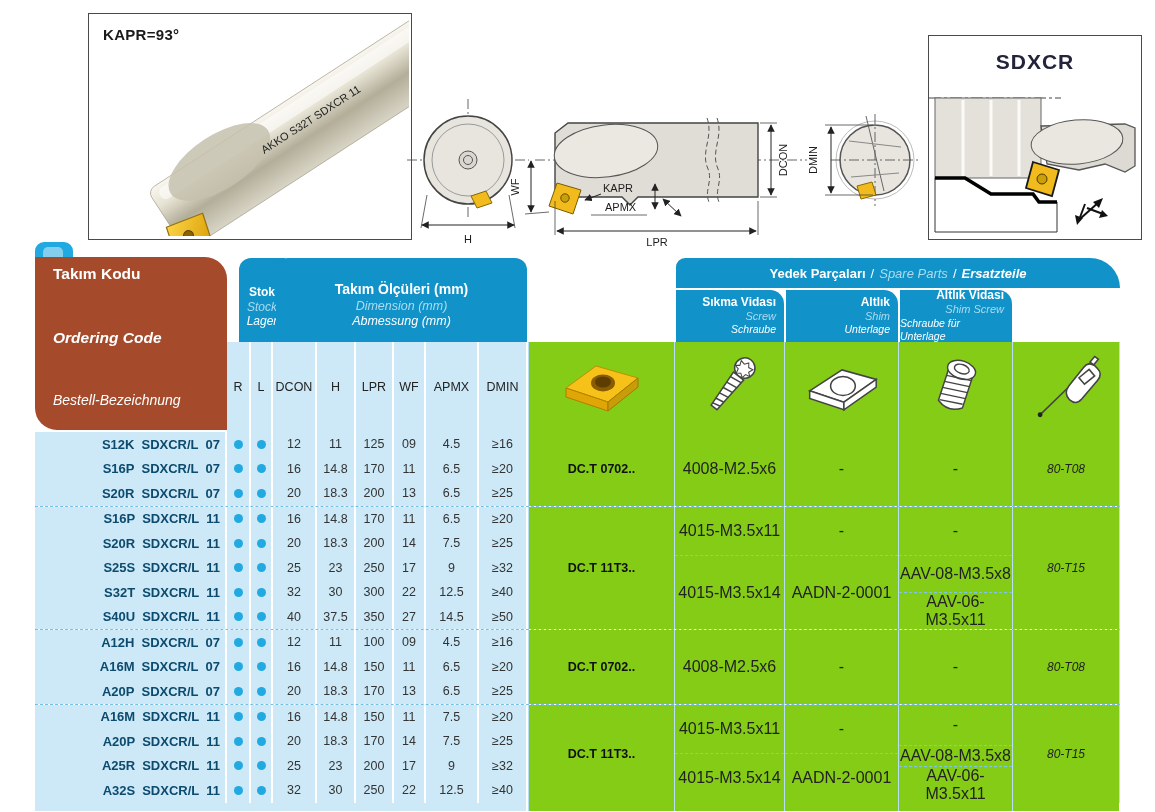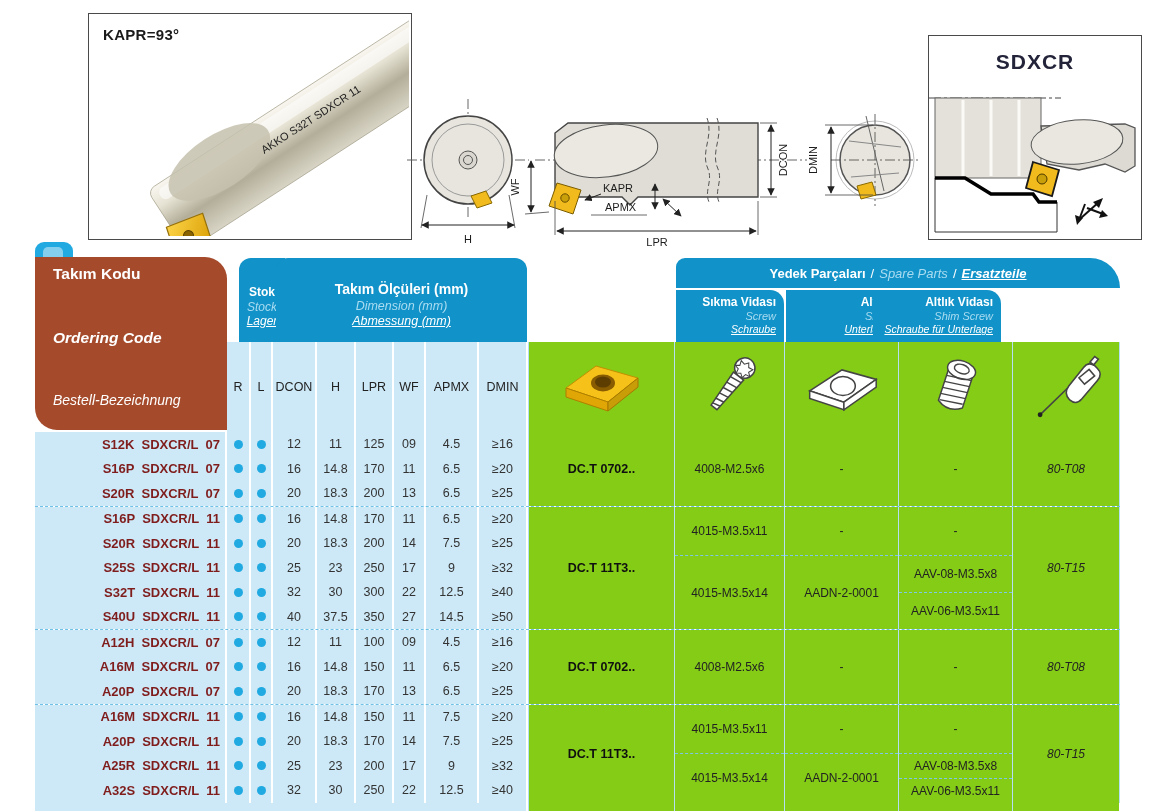--- a/index.html
+++ b/index.html
@@ -22,54 +22,54 @@
   #corner-tab{left:35px;top:242px;width:38px;height:38px;border-radius:9px;background:#21a9e1;}
   #corner-tab .inner{position:absolute;left:8px;top:5px;width:20px;height:17px;border-radius:5px;background:#85cfee;}
   #brown-box{left:35px;top:257px;width:192px;height:173px;background:#a54a2b;border-radius:0 22px 0 22px;
              display:flex;flex-direction:column;justify-content:space-between;padding:8px 0 22px 18px;box-sizing:border-box;color:#fff;}
   #brown-box .l1{font-size:15.5px;font-weight:bold;}
   #brown-box .l2{font-size:15.5px;font-weight:bold;font-style:italic;}
   #brown-box .l3{font-size:14px;font-style:italic;}
   .bluecell{background:#1192c8;color:#fff;box-sizing:border-box;display:flex;flex-direction:column;}
   .tr-line{font-weight:bold;}
   .en-line{font-style:italic;color:#a9dcf1;}
-  .de-line{font-style:italic;text-decoration:underline;}
+  .de-line{font-style:italic;}
   #hdr-stok{left:239px;top:258px;width:46px;height:84px;border-radius:12px 0 0 0;align-items:center;justify-content:flex-end;padding-bottom:13px;font-size:12px;line-height:1.22;}
   #hdr-dims{left:276px;top:258px;width:251px;height:84px;border-radius:12px 12px 0 0;align-items:center;justify-content:flex-end;padding-bottom:13px;font-size:12.5px;line-height:1.22;}
   #hdr-dims .tr-line{font-size:14px;text-align:right;}
   #hdr-insert{left:530px;top:258px;width:144px;height:84px;border-radius:12px 0 0 0;align-items:flex-end;justify-content:flex-end;padding:0 9px 10px 0;font-size:12.5px;line-height:1.22;}
   #hdr-insert .tr-line{font-size:14px;}
   #hdr-spare-band{left:676px;top:258px;width:444px;height:30px;border-radius:12px 40px 0 0;flex-direction:row;align-items:center;justify-content:center;font-size:13px;gap:5px;}
   #hdr-spare-band .de-line{font-weight:bold;}
   .sp-hdr{top:290px;height:52px;align-items:flex-end;justify-content:center;padding:3px 8px 4px 0;font-size:12px;line-height:1.25;border-radius:0 14px 0 0;}
   .sp-hdr .en-line{font-size:11px;}
   .sp-hdr .de-line{font-size:10.5px;}
   #hdr-sp-0{left:676px;width:108px;}
   #hdr-sp-1{left:786px;width:112px;}
-  #hdr-sp-2{left:873px;width:128px;}
+  #hdr-sp-2{left:900px;width:112px;}
   #hdr-sp-3{left:1014px;width:106px;}
   
   #sub-row{left:227px;top:342px;width:893px;height:90px;display:flex;}
   .c{display:flex;align-items:center;justify-content:center;background:#cde9f7;border-right:2px solid #fff;box-sizing:border-box;}
   .rc{display:flex;align-items:center;justify-content:center;background:#84cc16;border-left:1.5px solid #b5e0f3;box-sizing:border-box;}
   .w-code{width:192px}.w-r{width:24px}.w-l{width:22px}.w-dcon{width:44px}.w-h{width:39px}
   .w-lpr{width:38px}.w-wf{width:32px}.w-apmx{width:53px}.w-dmin{width:49px}
   .w-insert{width:146px}.w-screw{width:110px}.w-shim{width:114px}.w-sscrew{width:114px}.w-torx{width:108px;border-right:1.5px solid #b5e0f3;}
   .sublab{font-size:12.5px;color:#222;}
   #rows-area{position:absolute;left:35px;top:432px;width:1085px;}
   .group{display:flex;box-sizing:border-box;}
   .dashed-top{border-top:1px dashed #6fc2e6;}
   .g-left{display:flex;flex-direction:column;width:493px;}
   .t-row{display:flex;flex:1;}
-  .code{justify-content:flex-end;gap:7px;padding-right:5px;font-weight:bold;font-size:13px;color:#7f1d1d;}
+  .code{justify-content:flex-end;gap:7px;padding-right:5px;font-weight:bold;font-size:13px;color:#0c4a6e;}
   .num{font-size:12.5px;color:#333;}
   .dot{width:9px;height:9px;border-radius:50%;background:#21a9e1;}
   .insert-code{font-weight:bold;font-size:12.5px;color:#101010;}
   .stack{flex-direction:column;align-items:stretch;justify-content:flex-start;padding:0;}
-  .sub{display:flex;align-items:center;justify-content:center;font-size:12px;color:#222;flex-basis:0;text-align:center;}
+  .sub{display:flex;align-items:center;justify-content:center;font-size:16px;color:#222;flex-basis:0;text-align:center;}
   .sub + .sub{border-top:1px dashed #7cc7e8;}
   .torx{font-size:12px;color:#222;font-style:italic;}
   .footer .c,.footer .rc{border-right-color:#fff;}
 </style>
 </head>
 <body>
 
 <div id="canvas">
 
   <div class="figbox abs" id="photo-box">

